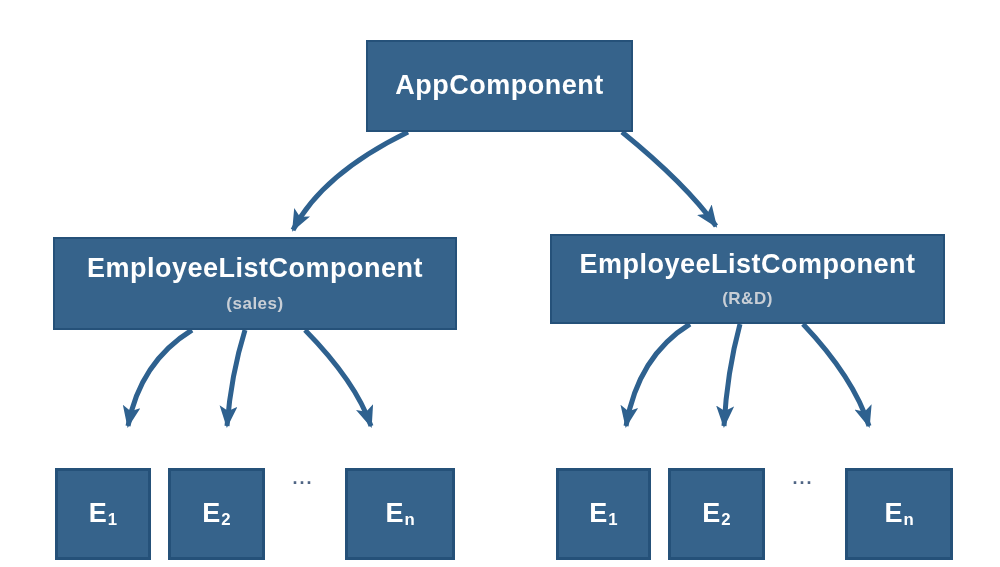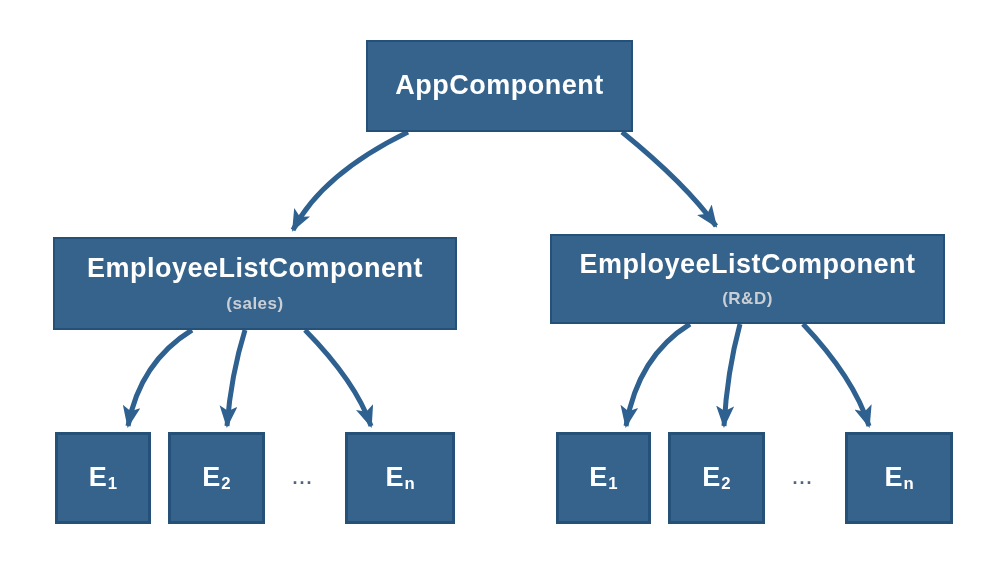--- a/index.html
+++ b/index.html
@@ -33,21 +33,21 @@
     position: absolute;
     box-sizing: border-box;
     background: var(--box-fill, #36638b);
     border: 2px solid var(--box-border, #255179);
     display: flex;
     flex-direction: column;
     align-items: center;
     justify-content: center;
     text-align: right;
   }
-  .box.leaf { border-width: 3px; }
+  .box.leaf { border-width: 3px; margin-top: 36px; }
   .title {
     color: var(--title, #ffffff);
     font-weight: bold;
     font-size: 27px;
     letter-spacing: 0.5px;
     line-height: 1.15;
   }
   .subtitle {
     color: var(--subtitle, #c9cfd6);
     font-weight: bold;

